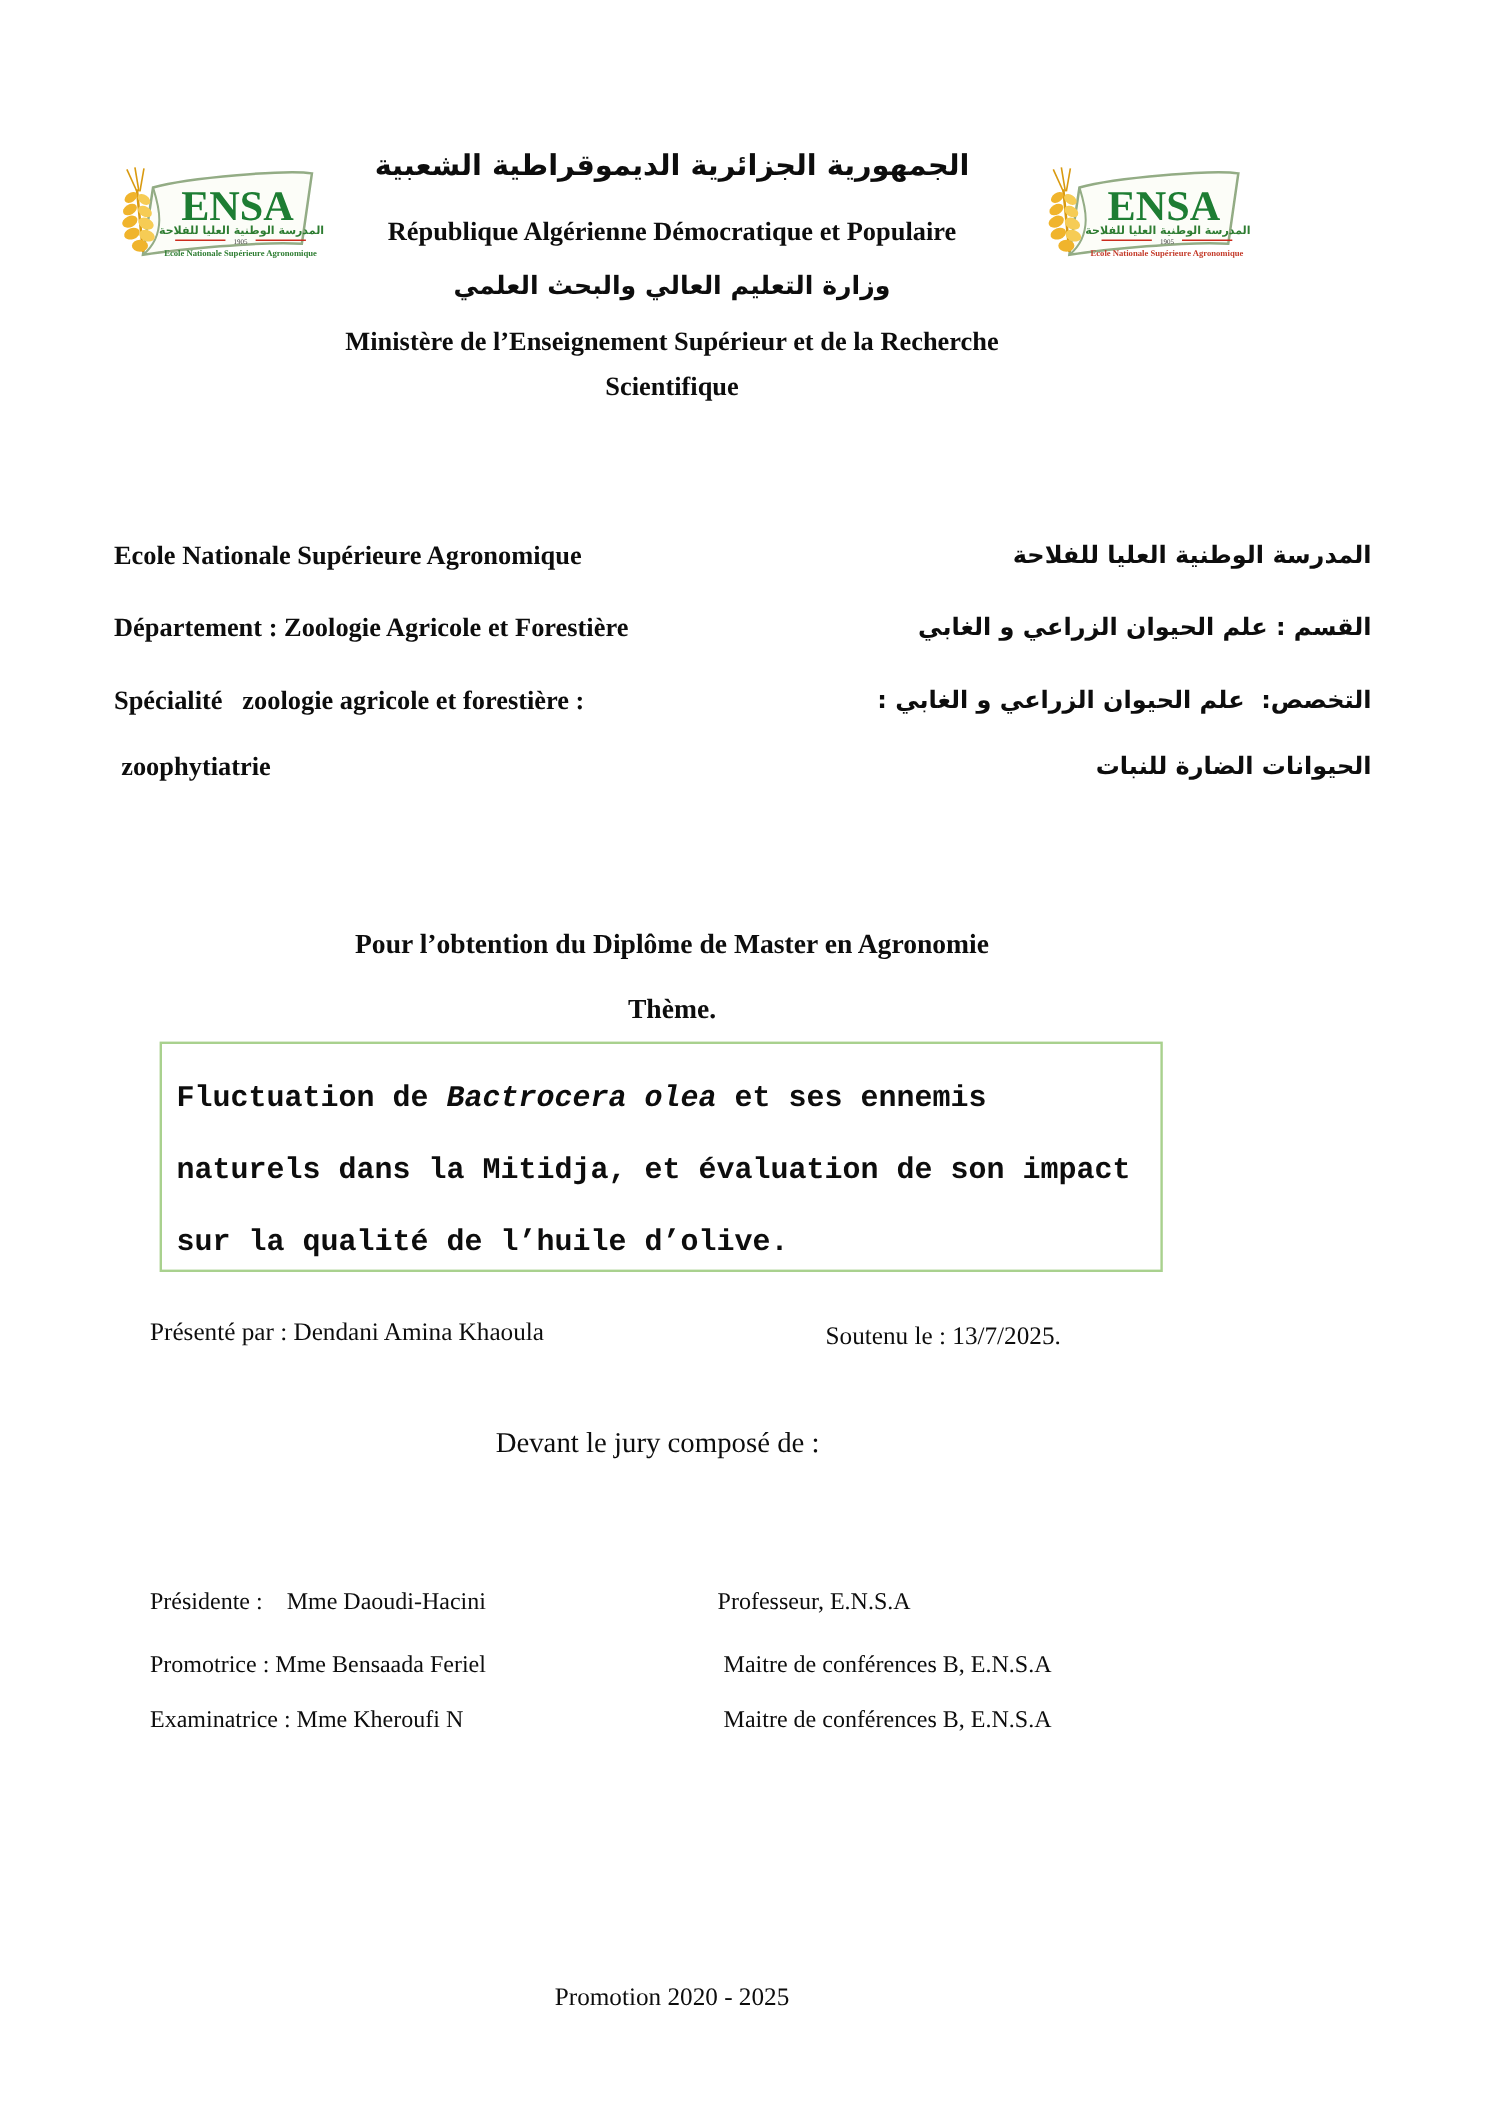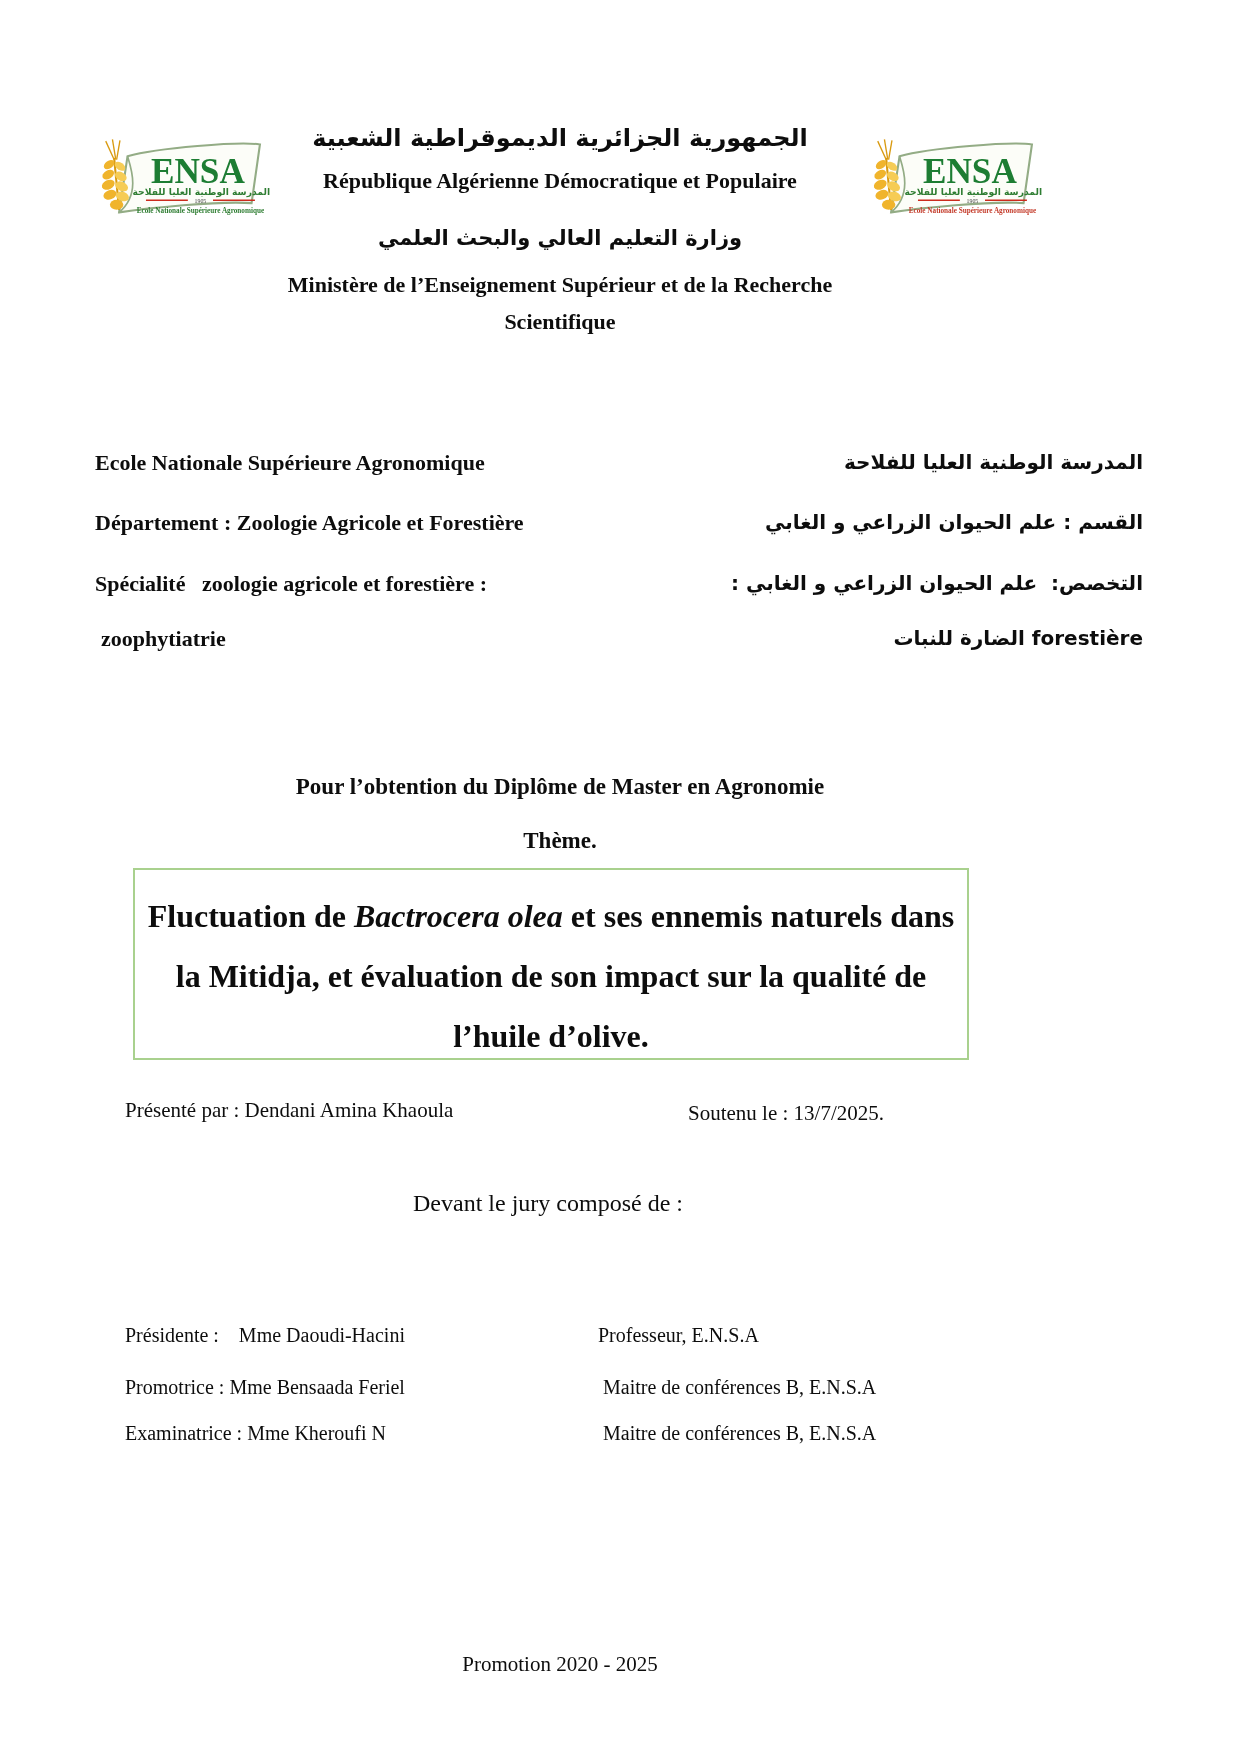--- a/index.html
+++ b/index.html
@@ -6,21 +6,21 @@
   body{font-family:"Liberation Serif", serif; color:#0d0d0d;}
   .page{position:relative;width:1240px;height:1754px;background:#ffffff;overflow:hidden;}
   .abs{position:absolute;}
   .b{font-weight:bold;}
   .ctr{text-align:center;}
   .pre{white-space:pre-wrap;}
   .ar{direction:rtl;font-family:"DejaVu Sans", sans-serif;}
 
   
   .h-ar1{top:124px;left:140px;width:840px;font-size:24px;}
-  .h-fr1{top:168px;left:140px;width:840px;font-size:22px;}
+  .h-fr1{top:180px;left:140px;width:840px;font-size:22px;}
   .h-ar2{top:226px;left:140px;width:840px;font-size:21px;text-align:center;}
   .h-min{top:266px;left:140px;width:840px;font-size:22px;line-height:37px;}
 
   .logo{width:176px;height:84px;}
   .logo-left{top:136px;left:94px;}
   .logo-right{top:136px;left:866px;}
 
   
   .inst-row{left:95px;width:1048px;height:30px;}
   .inst-fr{position:absolute;left:0;top:0;font-size:22px;font-weight:bold;}
@@ -28,22 +28,22 @@
   .r1{top:450px;} .r2{top:510px;} .r3{top:571px;} .r4{top:626px;}
   .r4 .inst-fr{left:6px;}
 
   
   .mem1{top:720px;left:70px;width:980px;font-size:25px;}
   .mem2{top:774px;left:70px;width:980px;font-size:23px;}
   .mem3{top:828px;left:70px;width:980px;font-size:23px;}
 
   
   .theme-box{top:868px;left:133px;width:836px;height:192px;box-sizing:border-box;
-    border:2px solid #a9d18e;padding:16px 12px 0 12px;font-size:32px;font-weight:bold;
-    line-height:60px;text-align:center;}
+    border:2px solid #a9d18e;padding:16px 12px 0 12px;font-size:25px;font-weight:bold;
+    line-height:60px;font-family:Liberation Mono, monospace;}
   .theme-box .it{font-style:italic;}
 
   
   .presby{top:1098px;left:125px;font-size:21px;}
   .defon{top:1101px;left:688px;font-size:21px;}
 
   
   .jury-head{top:1190px;left:128px;width:840px;font-size:24px;}
   .jury-row{left:125px;width:1020px;height:28px;margin-top:40px;}
   .j1{top:1284px;} .j2{top:1336px;} .j3{top:1382px;}
@@ -131,21 +131,21 @@
   <div class="abs inst-row r2">
     <span class="inst-fr pre">Département : Zoologie Agricole et Forestière</span>
     <span class="inst-ar pre ar">القسم : علم الحيوان الزراعي و الغابي</span>
   </div>
   <div class="abs inst-row r3">
     <span class="inst-fr pre">Spécialité   zoologie agricole et forestière :</span>
     <span class="inst-ar pre ar">التخصص:  علم الحيوان الزراعي و الغابي :</span>
   </div>
   <div class="abs inst-row r4">
     <span class="inst-fr pre">zoophytiatrie</span>
-    <span class="inst-ar pre ar">forestière الضارة للنبات</span>
+    <span class="inst-ar pre ar">الحيوانات الضارة للنبات</span>
   </div>
 
   <div class="abs ctr b mem3">Thème.</div>
   <div class="abs ctr b mem2">Pour l’obtention du Diplôme de Master en Agronomie</div>
 
   <div class="abs theme-box">
     <span class="pre">Fluctuation de </span><span class="it">Bactrocera olea</span><span class="pre"> et ses ennemis naturels dans la Mitidja, et évaluation de son impact sur la qualité de l’huile d’olive.</span>
   </div>
 
   <div class="abs pre presby">Présenté par : Dendani Amina Khaoula</div>

